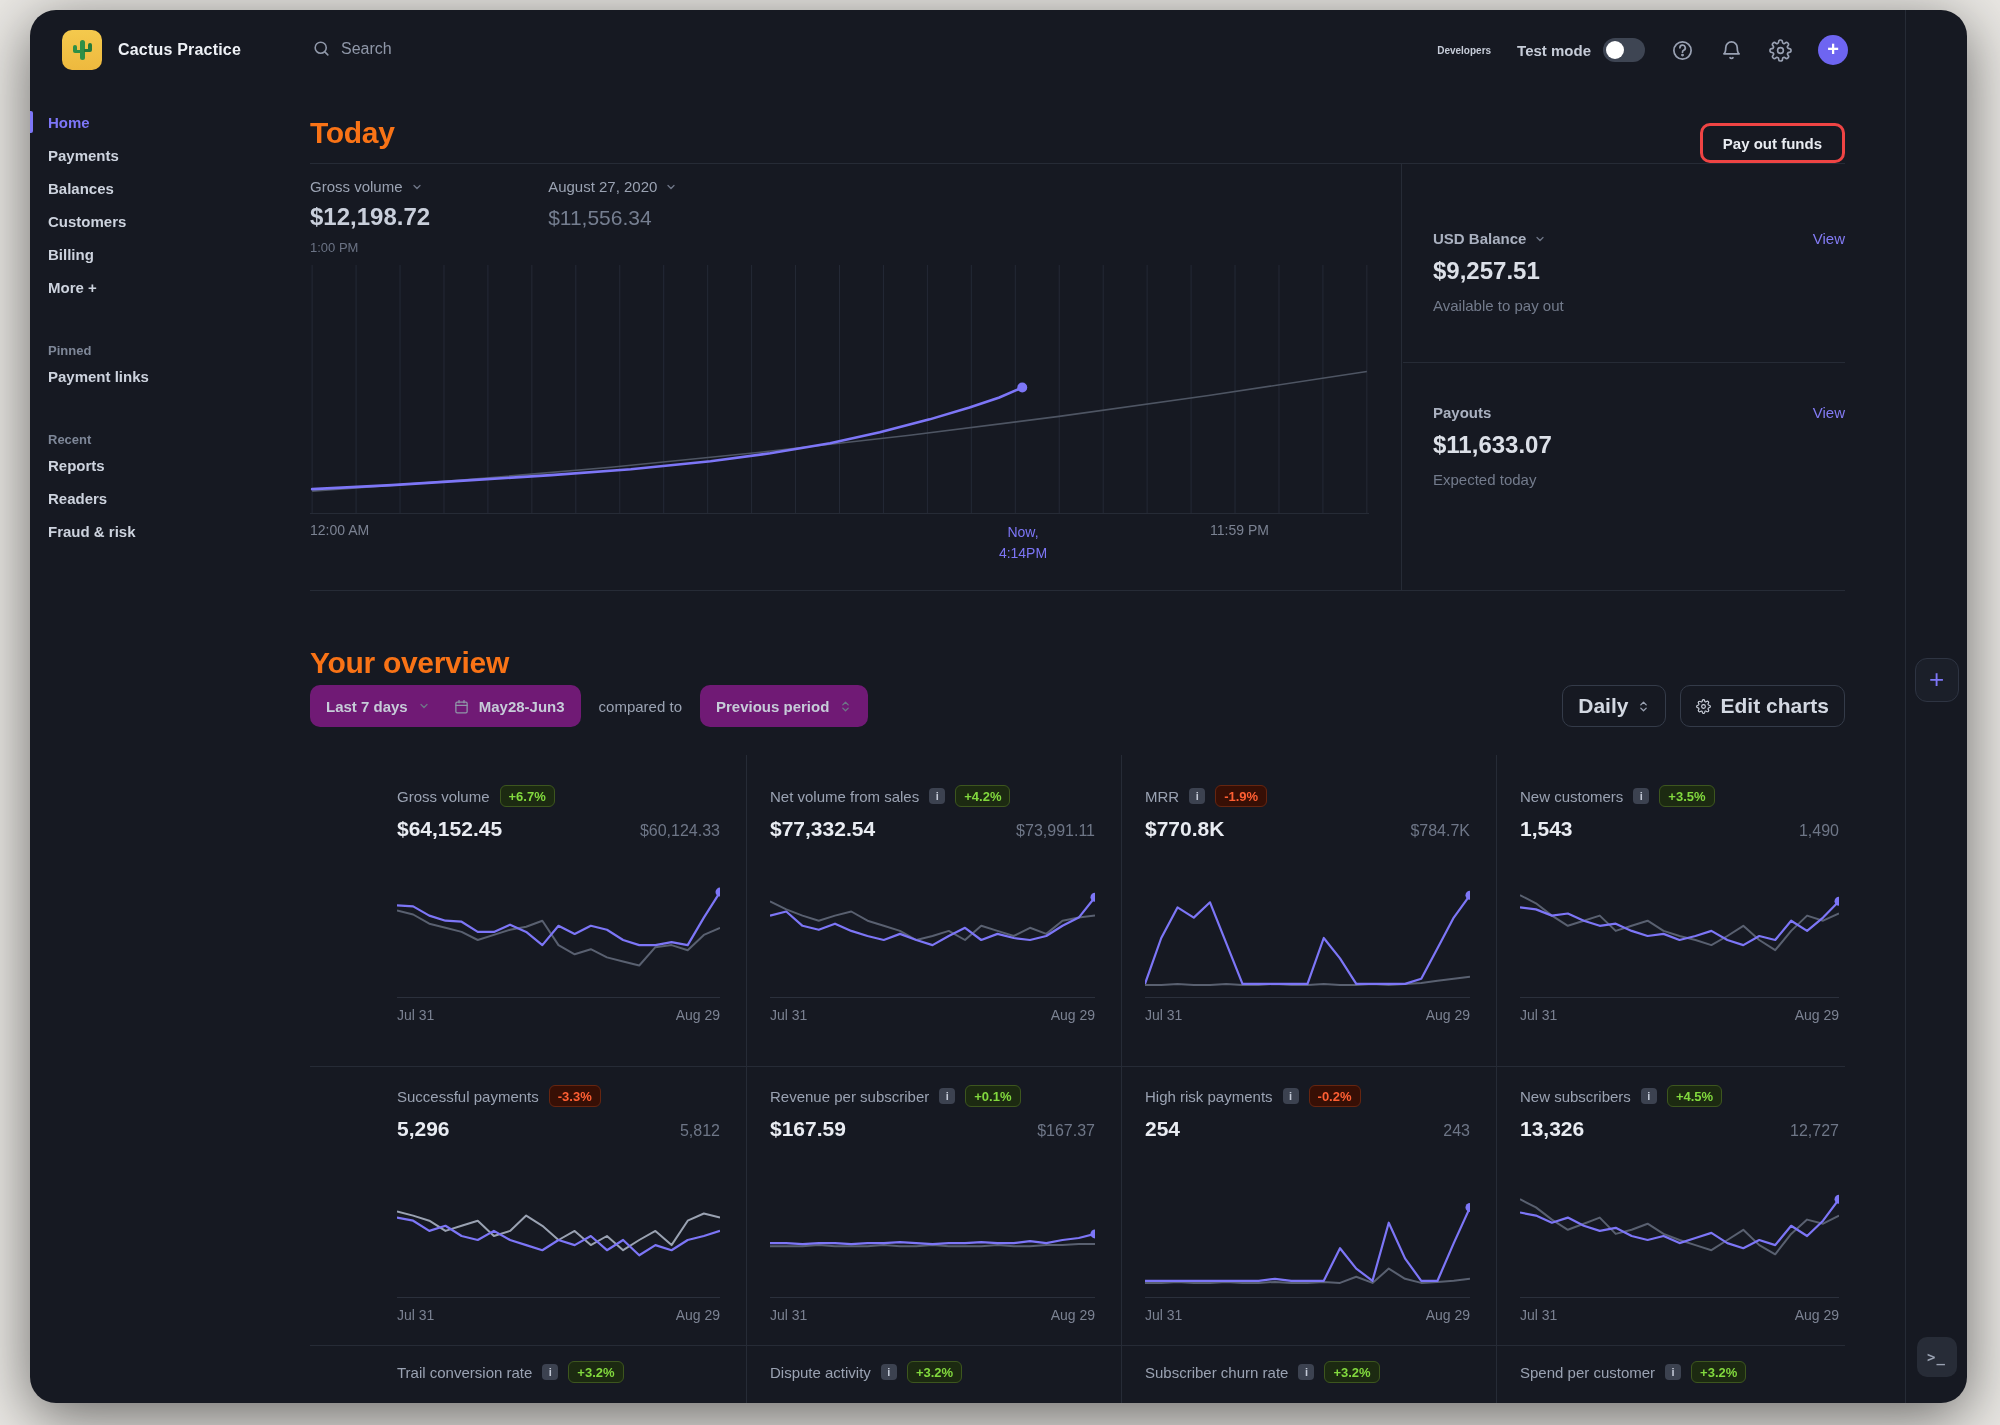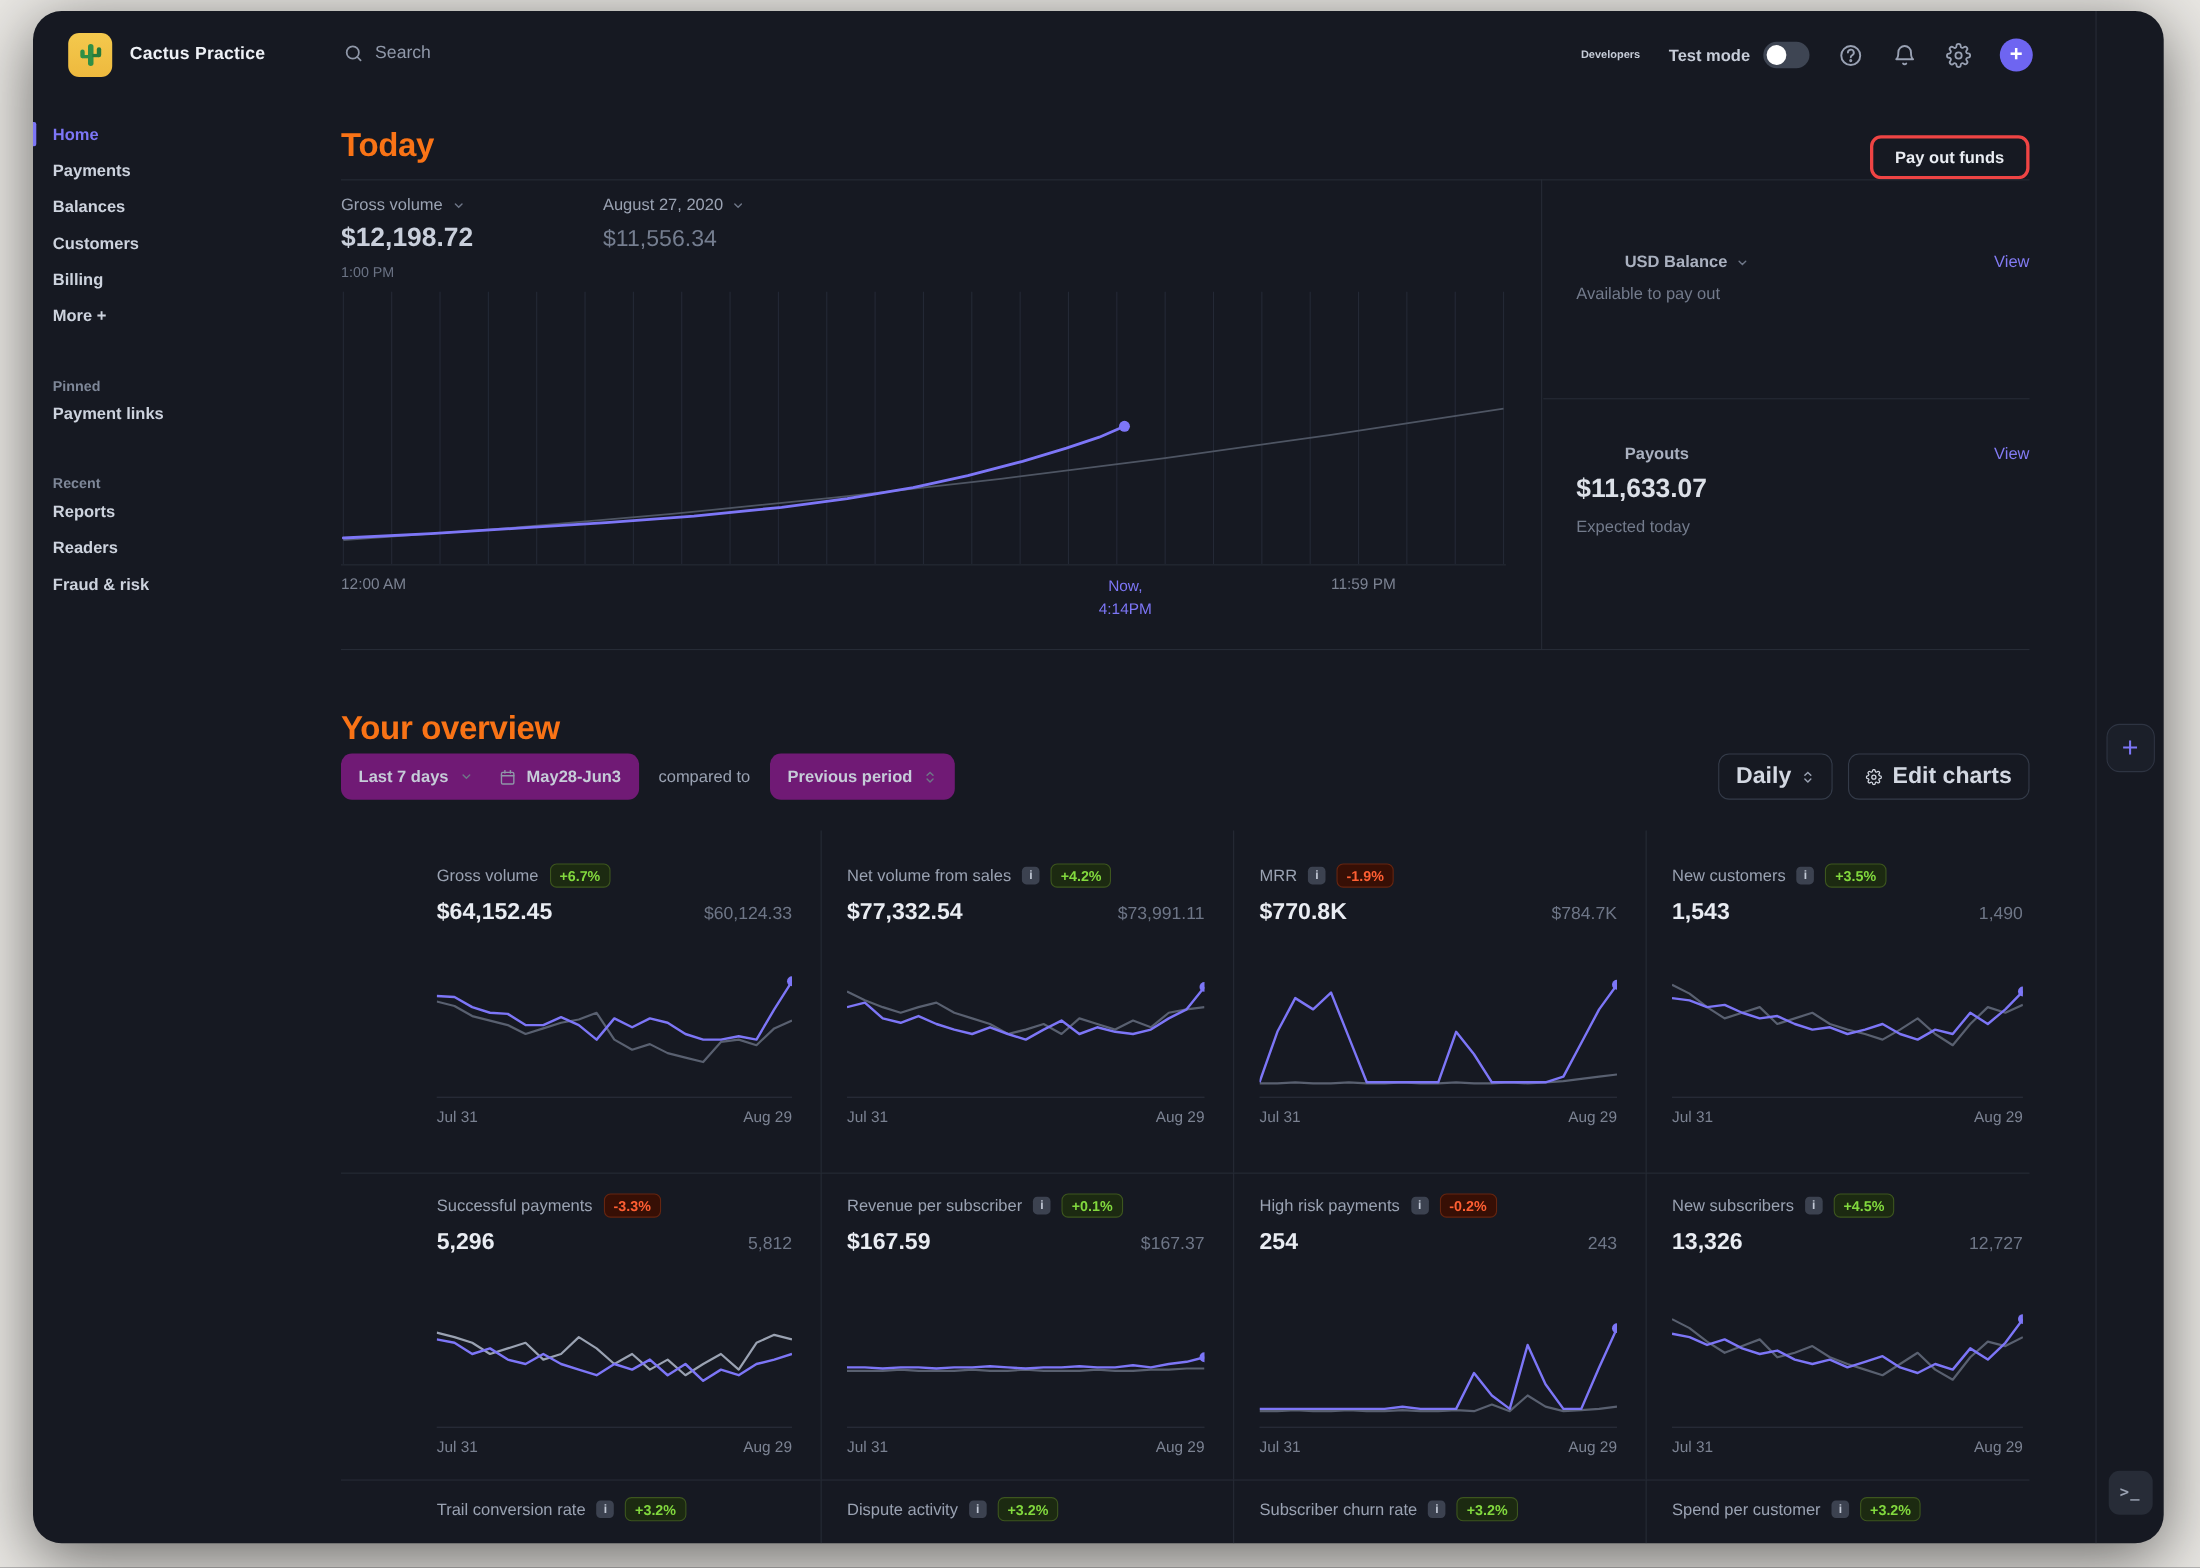--- a/index.html
+++ b/index.html
@@ -48,21 +48,21 @@
   .vdiv{position:absolute;width:1px;background:#262b36;}
   .chart-header{position:absolute;left:280px;top:168px;display:flex;gap:118px;}
   .metric-label{display:flex;align-items:center;gap:8px;font-size:15px;color:#9aa2b2;}
   .metric-big{margin-top:8px;font-size:24px;font-weight:600;color:#c9cfdb;}
   .metric-big.dim{color:#757e90;font-weight:500;font-size:21px;margin-top:11px;}
   .metric-time{margin-top:9px;font-size:13px;color:#6b7385;}
   .today-chart{position:absolute;left:280px;top:255px;width:1059px;height:249px;border-bottom:1px solid #262b36;}
   .axis-label{position:absolute;font-size:14px;color:#7b8292;}
   .axis-label.now{color:#7d76f7;text-align:center;line-height:21px;}
   .balance-block{position:absolute;width:412px;}
-  .balance-head{display:flex;justify-content:space-between;align-items:center;margin-left:44px;}
+  .balance-head{display:flex;justify-content:space-between;align-items:center;}
   .balance-label{display:flex;align-items:center;gap:8px;font-size:15px;font-weight:600;color:#aab1c0;}
   .view-link{font-size:15px;font-weight:500;color:#837bf4;cursor:pointer;}
   .balance-value{margin-top:10px;font-size:24px;font-weight:600;color:#dce0e8;}
   .balance-sub{margin-top:12px;font-size:15px;color:#737b8c;}
   
   .filters{position:absolute;left:280px;top:675px;right:122px;display:flex;align-items:center;gap:14px;}
   .pill{height:42px;display:flex;align-items:center;gap:10px;background:#701a75;border-radius:10px;
     padding:0 16px;font-size:15px;font-weight:600;color:#c6ccd8;}
   .pill .sep-gap{width:4px;}
   .compare-text{font-size:15px;color:#9aa2b2;margin:0 4px;}
@@ -243,20 +243,21 @@
   <div class="balance-block" style="left:1403px;top:220px;">
     <div class="balance-head">
       <span class="balance-label">
         <span>USD Balance</span>
         <svg width="12" height="12" viewBox="0 0 24 24" fill="none" stroke="#6e7687" stroke-width="2.6" stroke-linecap="round">
             <polyline points="6 9 12 15 18 9"></polyline>
           </svg>
       </span>
       <span class="view-link">View</span>
     </div>
+    <div class="balance-value">$9,257.51</div>
     <div class="balance-sub">Available to pay out</div>
   </div>
   <div class="hdiv" style="left:1373px;top:352px;width:442px;"></div>
   <div class="balance-block" style="left:1403px;top:394px;">
     <div class="balance-head">
       <span class="balance-label">Payouts</span>
       <span class="view-link">View</span>
     </div>
     <div class="balance-value">$11,633.07</div>
     <div class="balance-sub">Expected today</div>

